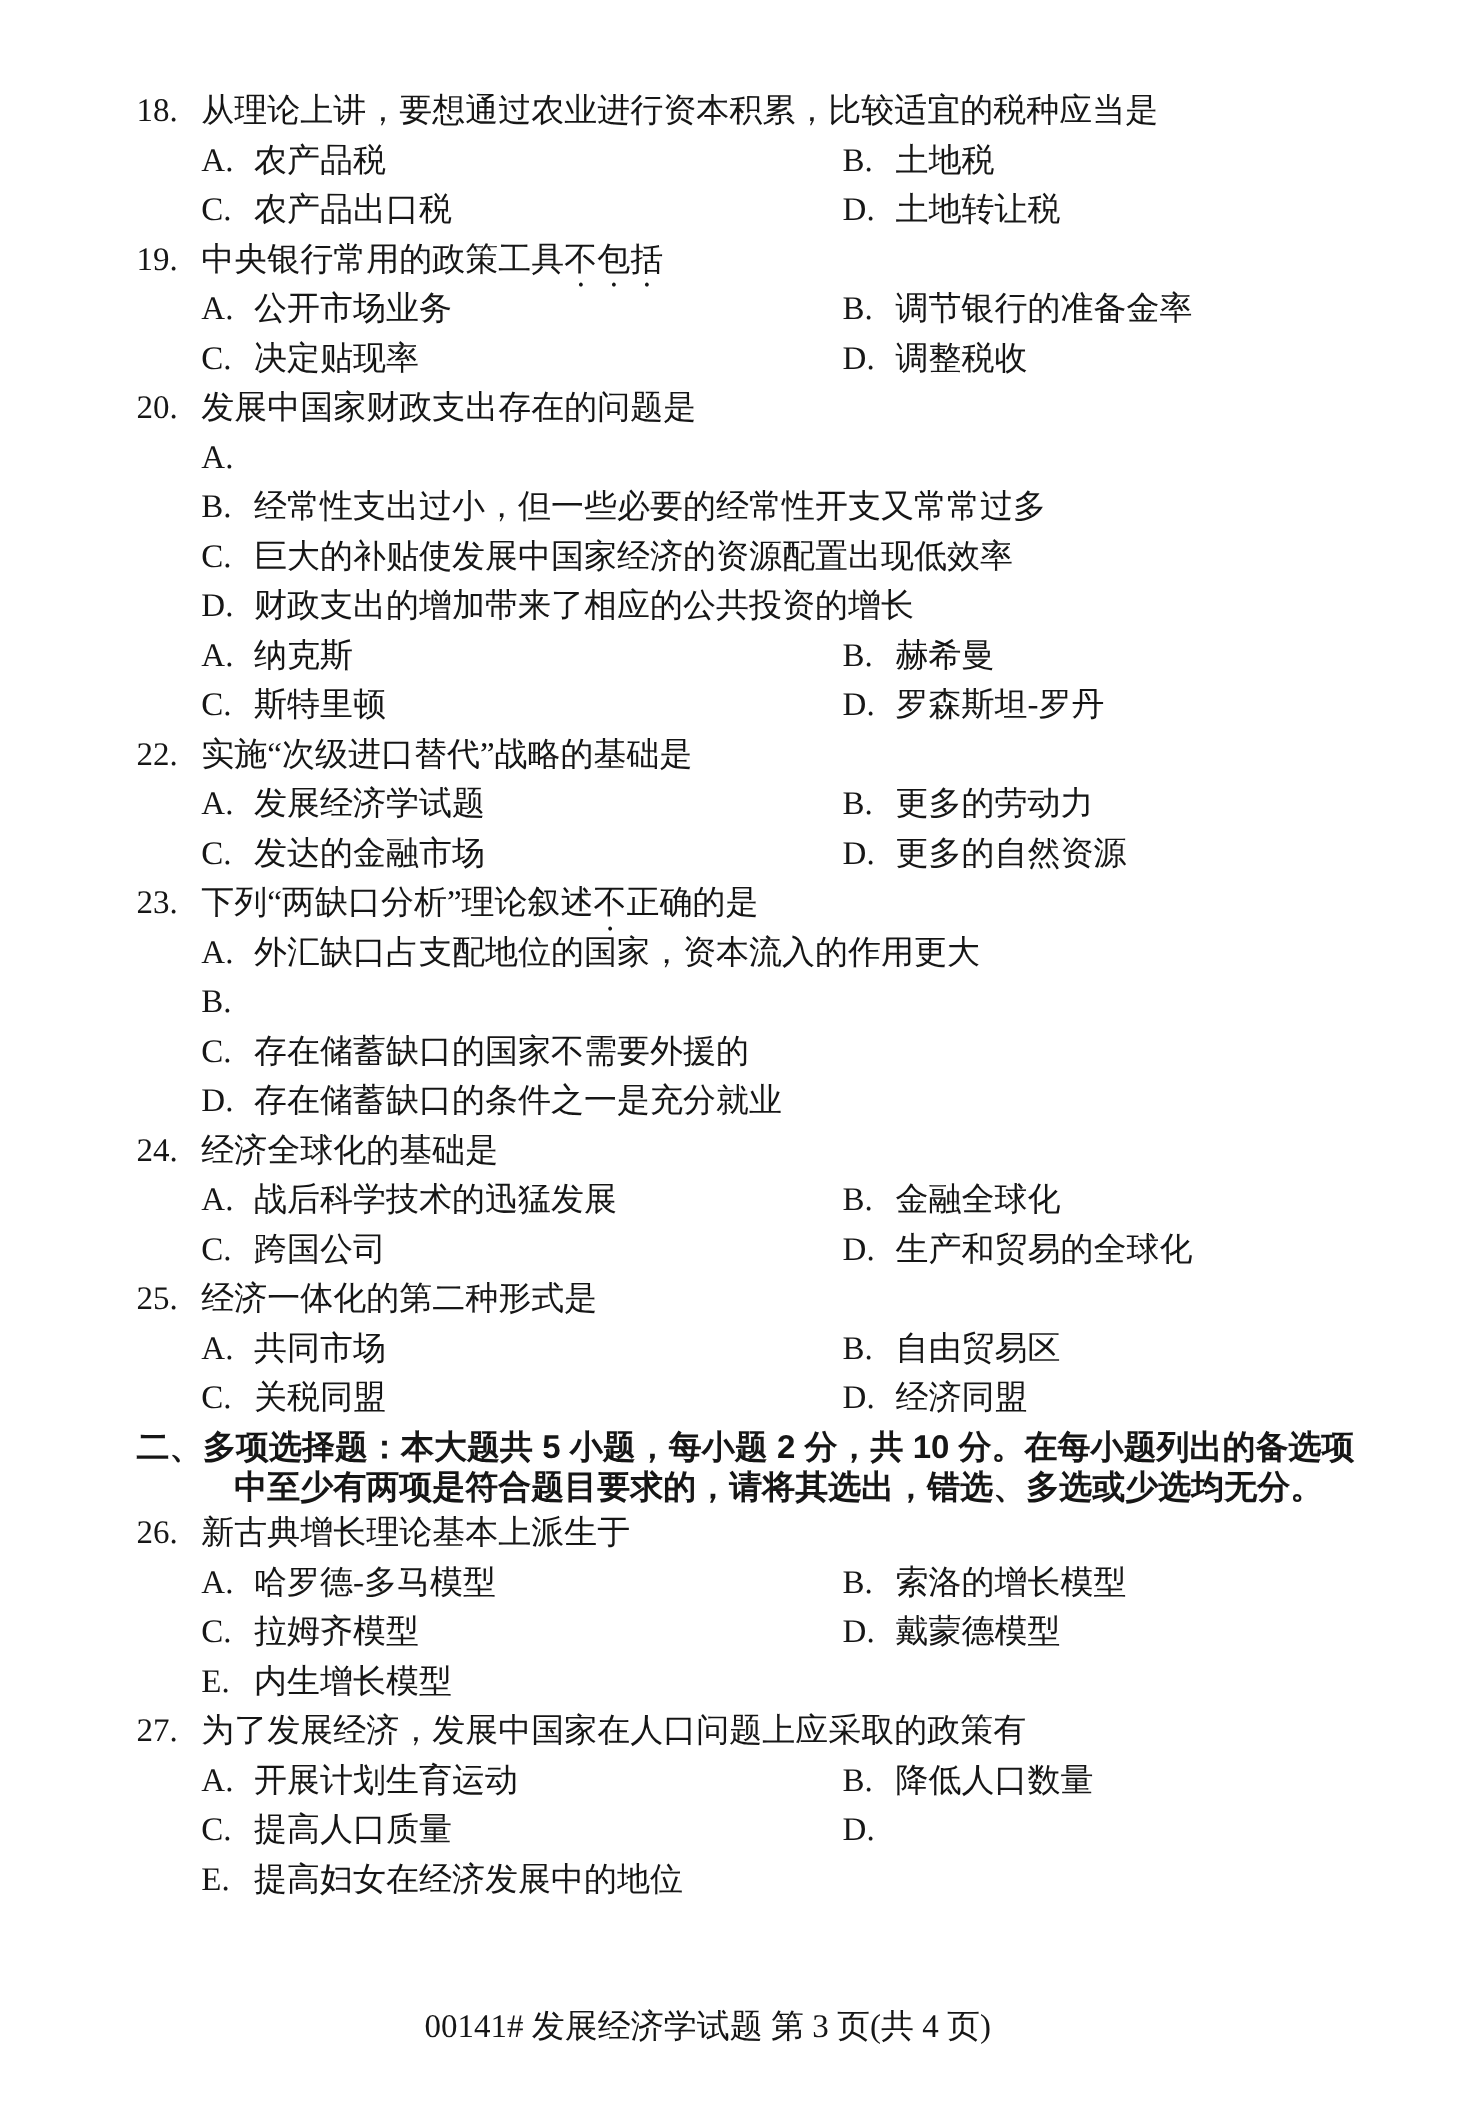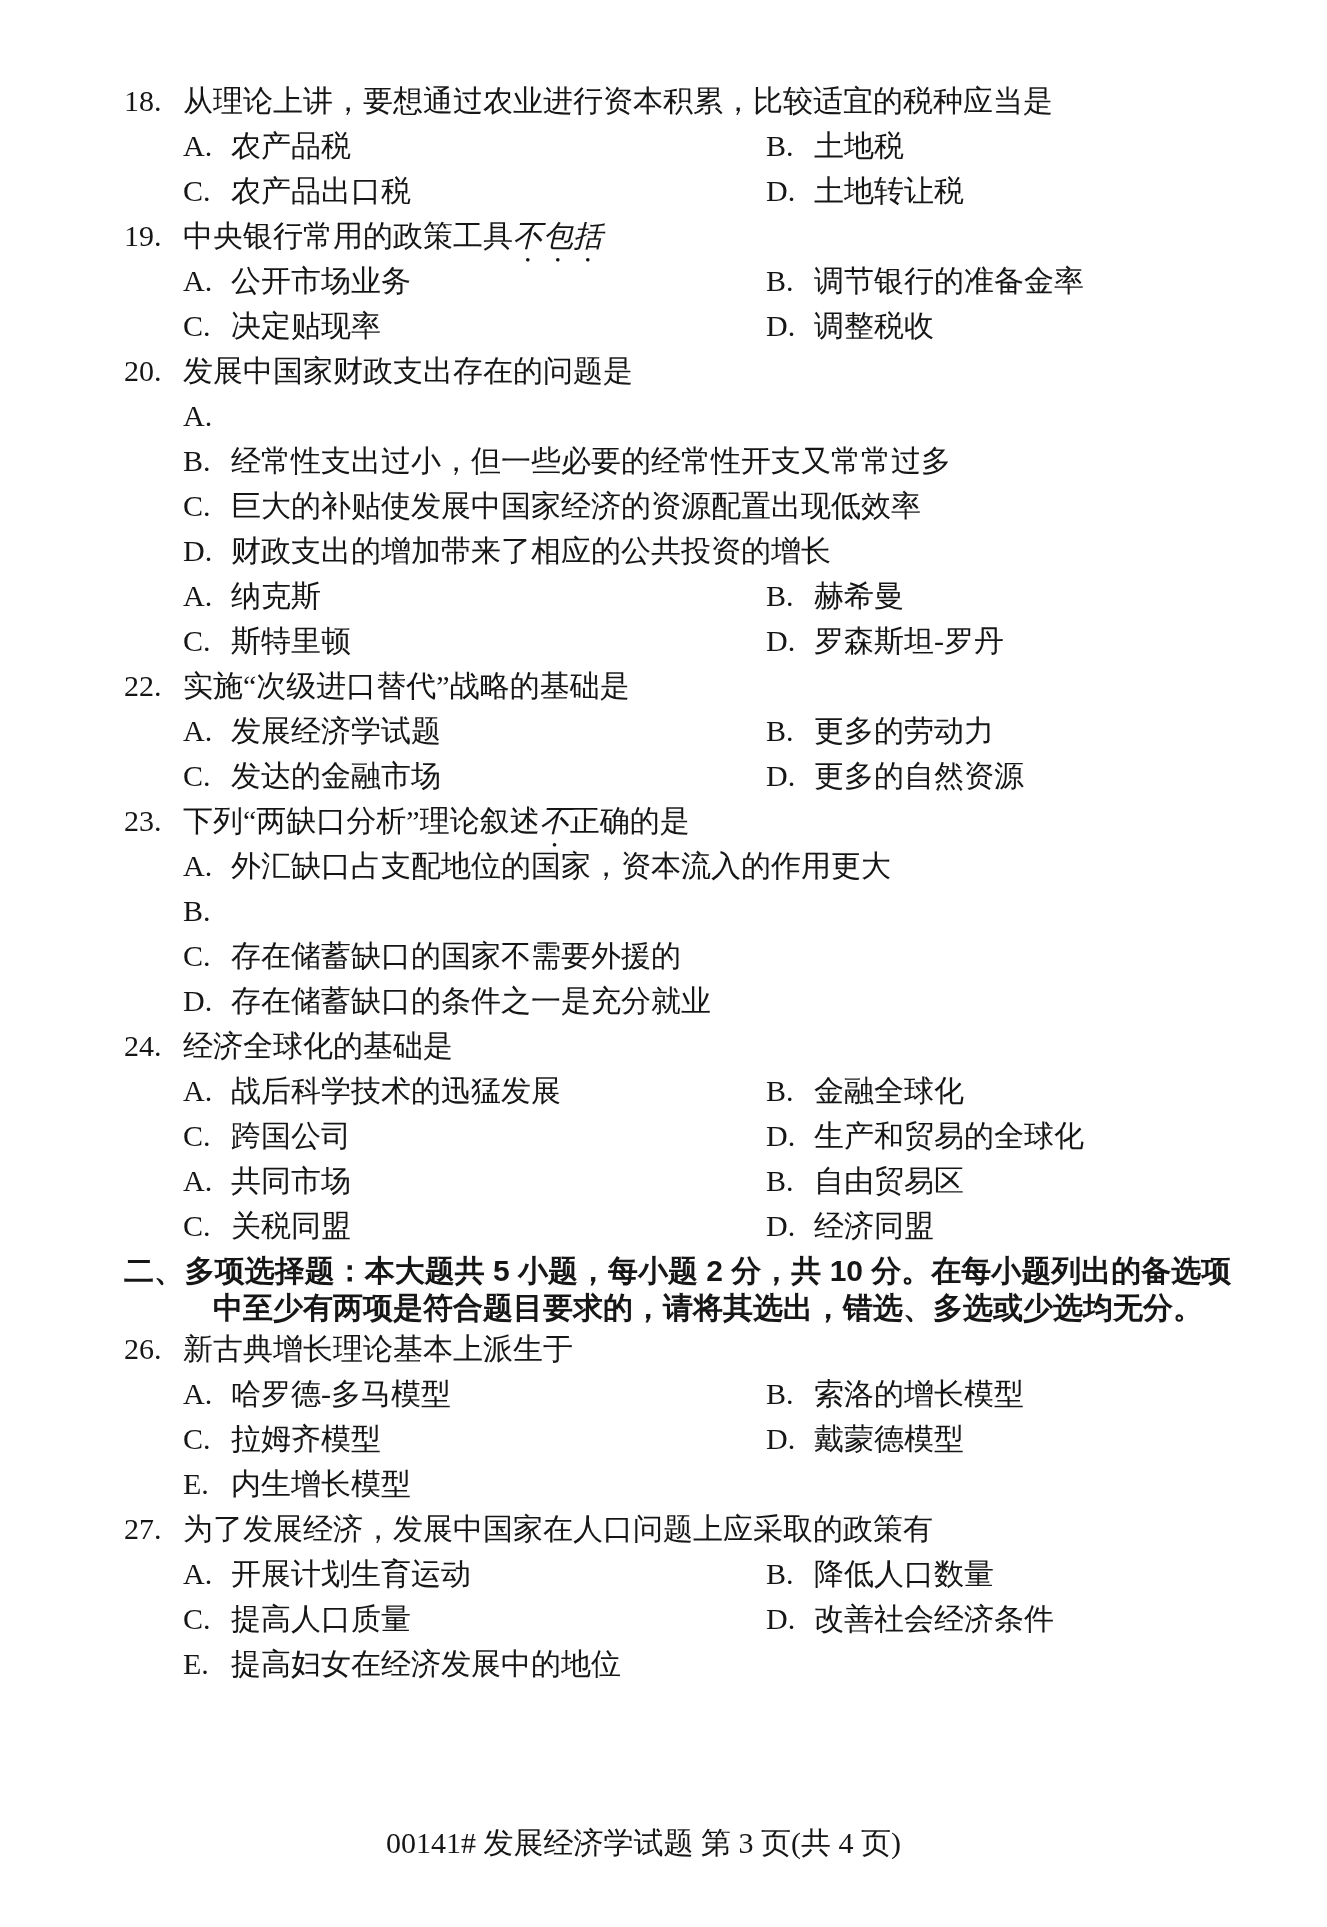--- a/index.html
+++ b/index.html
@@ -54,21 +54,20 @@
   .opt-right { flex: 1; }
   .opt-full { flex: 1; }
   .olabel { width: 48px; flex: none; }
 
   
   .emph {
     -webkit-text-emphasis: filled dot #161616;
     -webkit-text-emphasis-position: under right;
     text-emphasis: filled dot #161616;
     text-emphasis-position: under right;
-    font-style: italic;
   }
 
   .footer {
     position: absolute;
     top: 1820px;
     left: 0;
     width: 100%;
     text-align: center;
     transform: translateX(-20px);
     line-height: 45px;
@@ -242,20 +241,24 @@
       <div class="line optline">
         <span class="opt opt-left">
           <span class="olabel">C.</span>
           <span class="otext">跨国公司</span>
         </span>
         <span class="opt opt-right">
           <span class="olabel">D.</span>
           <span class="otext">生产和贸易的全球化</span>
         </span>
       </div>
+      <div class="line">
+        <span class="qnum">25.</span>
+        <span class="qtext"><span>经济一体化的第二种形式是</span></span>
+      </div>
       <div class="line optline">
         <span class="opt opt-left">
           <span class="olabel">A.</span>
           <span class="otext">共同市场</span>
         </span>
         <span class="opt opt-right">
           <span class="olabel">B.</span>
           <span class="otext">自由贸易区</span>
         </span>
       </div>
@@ -317,21 +320,20 @@
           <span class="otext">降低人口数量</span>
         </span>
       </div>
       <div class="line optline">
         <span class="opt opt-left">
           <span class="olabel">C.</span>
           <span class="otext">提高人口质量</span>
         </span>
         <span class="opt opt-right">
           <span class="olabel">D.</span>
-          <span class="otext">改善社会经济条件</span>
         </span>
       </div>
       <div class="line optline">
         <span class="opt opt-full">
           <span class="olabel">E.</span>
           <span class="otext">提高妇女在经济发展中的地位</span>
         </span>
       </div>
     </div>
   <div class="footer">00141# 发展经济学试题 第 3 页(共 4 页)</div>

